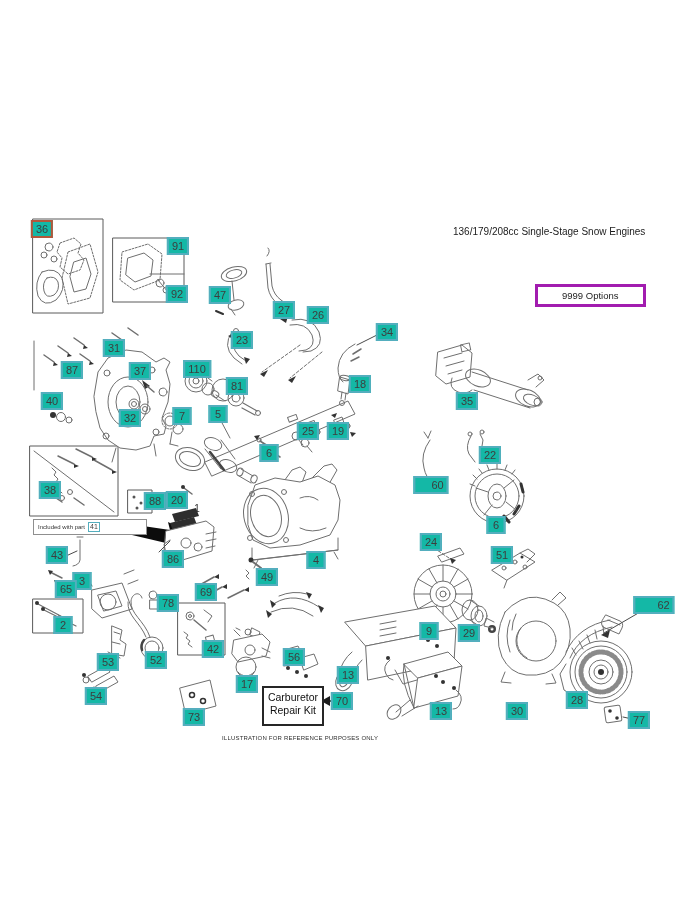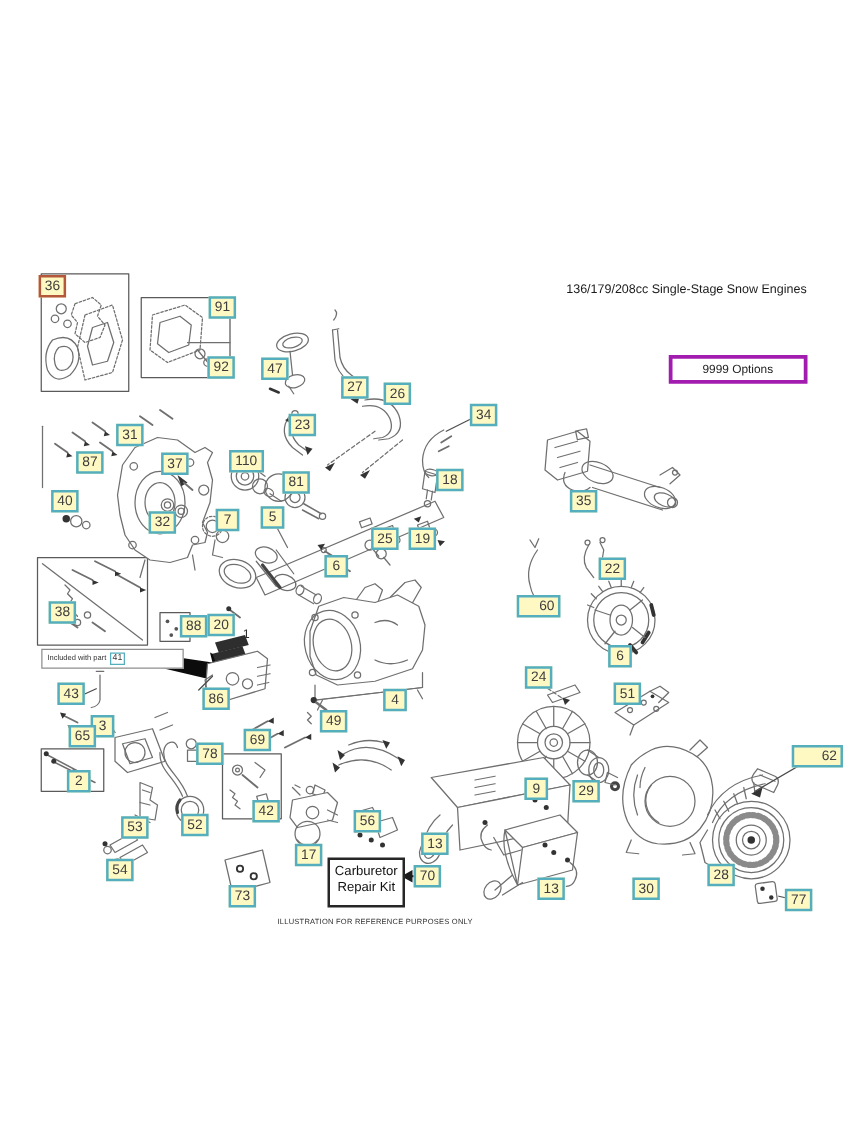--- a/index.html
+++ b/index.html
@@ -1,21 +1,21 @@
 <!DOCTYPE html>
 <html style="--callout-border: #54aebe; --callout-alt-border: #b4573b; --ink: #6f6f6f;"><head>
 <meta charset="utf-8">
 <style>
   html,body{margin:0;padding:0;background:#fff;}
   #stage{position:relative;width:688px;height:900px;background:#ffffff;overflow:hidden;
          font-family:"Liberation Sans","DejaVu Sans",sans-serif;}
   #art{position:absolute;left:0;top:0;z-index:1;}
   .layer{position:absolute;left:0;top:0;width:100%;height:100%;z-index:3;}
   .callout{position:absolute;transform:translate(-50%,-50%);
-     border:2px solid var(--callout-border,#54aebe);background:#fef9c3;color:#3d3d3d;
+     border:2px solid var(--callout-border,#54aebe);background:#14b8a6;color:#3d3d3d;
      font-size:11px;line-height:12px;padding:1px 3px;min-width:9px;text-align:center;z-index:4;}
   .callout.orange{border-color:var(--callout-alt-border,#b4573b);}
   .plain-label{position:absolute;transform:translate(-50%,-50%);font-size:10px;color:#2f2f2f;z-index:4;}
   #page-title{position:absolute;left:453px;top:226px;font-size:10px;color:#1b1b1b;z-index:3;white-space:nowrap;}
   #options-box{position:absolute;left:535px;top:284px;border:3px solid #a21caf;background:#fff;
      font-size:9.5px;color:#222;padding:3px 24px;z-index:3;white-space:nowrap;}
   #kit-box{position:absolute;left:262px;top:686px;width:58px;height:33px;border:2px solid #262626;
      background:#fff;text-align:center;font-size:10.5px;line-height:13px;color:#111;
      padding-top:3px;z-index:3;}
   #inset-note{position:absolute;left:33px;top:519px;width:112px;height:14px;border:1px solid #8f8f8f;
@@ -517,21 +517,21 @@
       <div class="callout orange" style="left: 42px; top: 229px;">36</div>
       <div class="callout" style="left: 178px; top: 246px;">91</div>
       <div class="callout" style="left: 177px; top: 294px;">92</div>
       <div class="callout" style="left: 220px; top: 295px;">47</div>
       <div class="callout" style="left: 284px; top: 282px; margin-top: 28px;">27</div>
       <div class="callout" style="left: 318px; top: 315px;">26</div>
       <div class="callout" style="left: 242px; top: 340px;">23</div>
       <div class="callout" style="left: 387px; top: 332px;">34</div>
       <div class="callout" style="left: 360px; top: 384px;">18</div>
       <div class="callout" style="left: 467px; top: 401px;">35</div>
-      <div class="callout" style="left: 104px; top: 348px;">31</div>
+      <div class="callout" style="left: 114px; top: 348px;">31</div>
       <div class="callout" style="left: 72px; top: 370px;">87</div>
       <div class="callout" style="left: 140px; top: 371px;">37</div>
       <div class="callout" style="left: 197px; top: 369px;">110</div>
       <div class="callout" style="left: 237px; top: 386px;">81</div>
       <div class="callout" style="left: 52px; top: 401px;">40</div>
       <div class="callout" style="left: 130px; top: 418px;">32</div>
       <div class="callout" style="left: 182px; top: 416px;">7</div>
       <div class="callout" style="left: 218px; top: 414px;">5</div>
       <div class="callout" style="left: 308px; top: 431px;">25</div>
       <div class="callout" style="left: 338px; top: 431px;">19</div>

